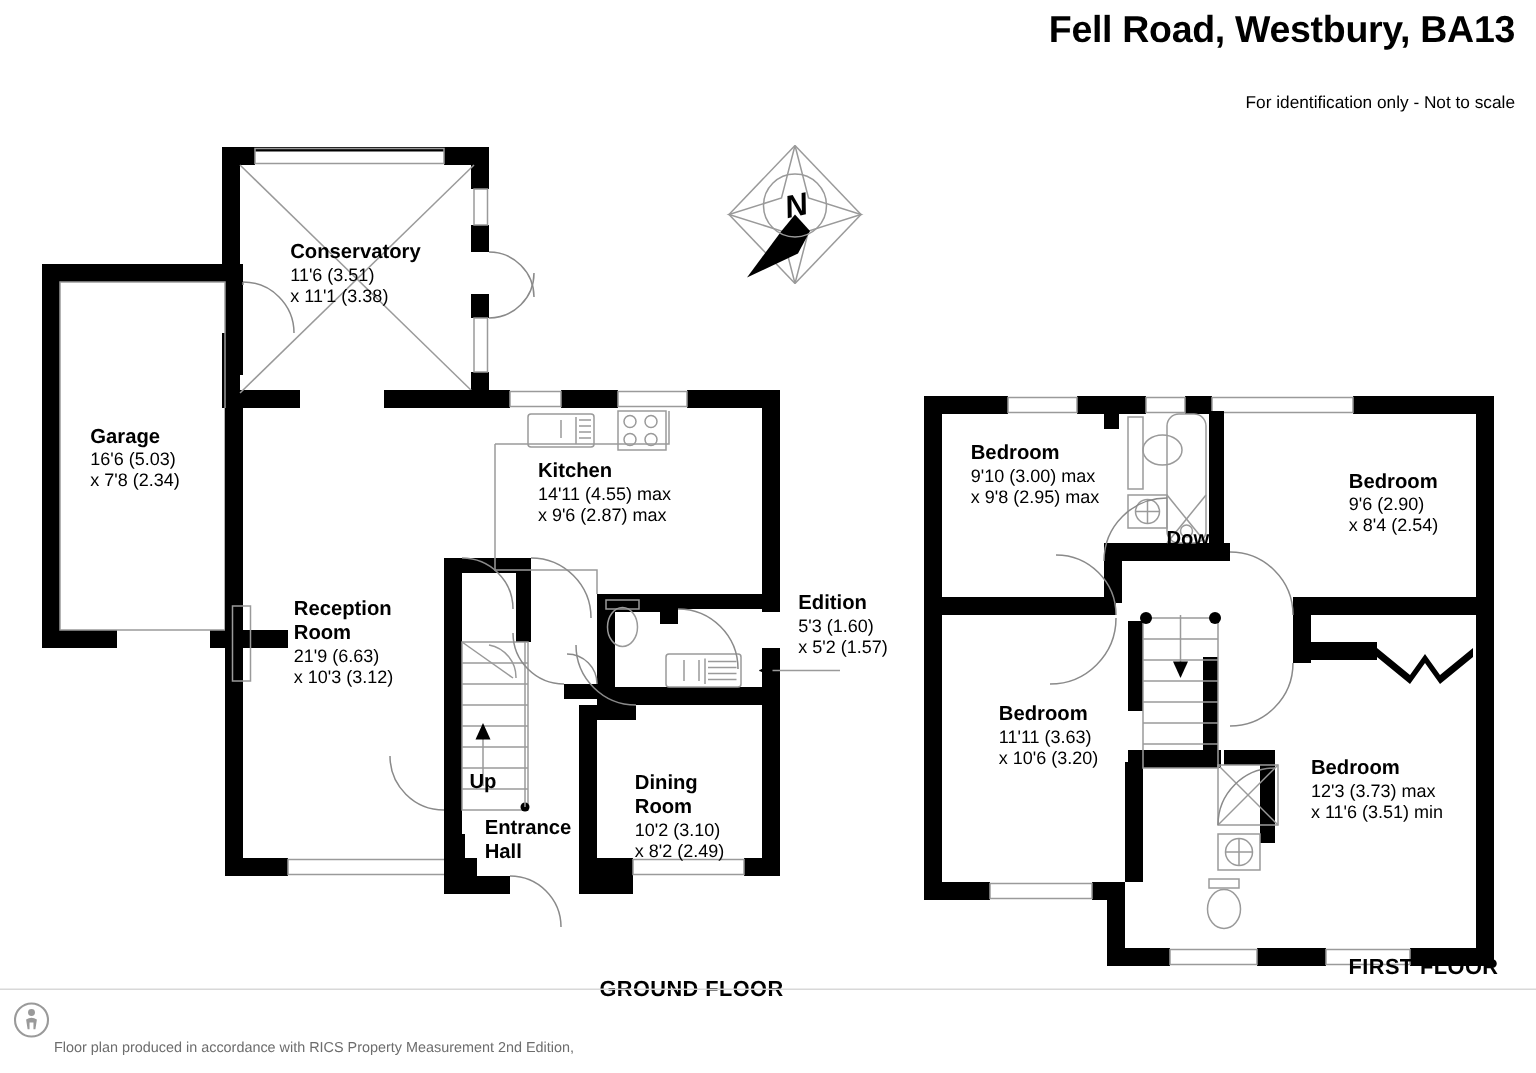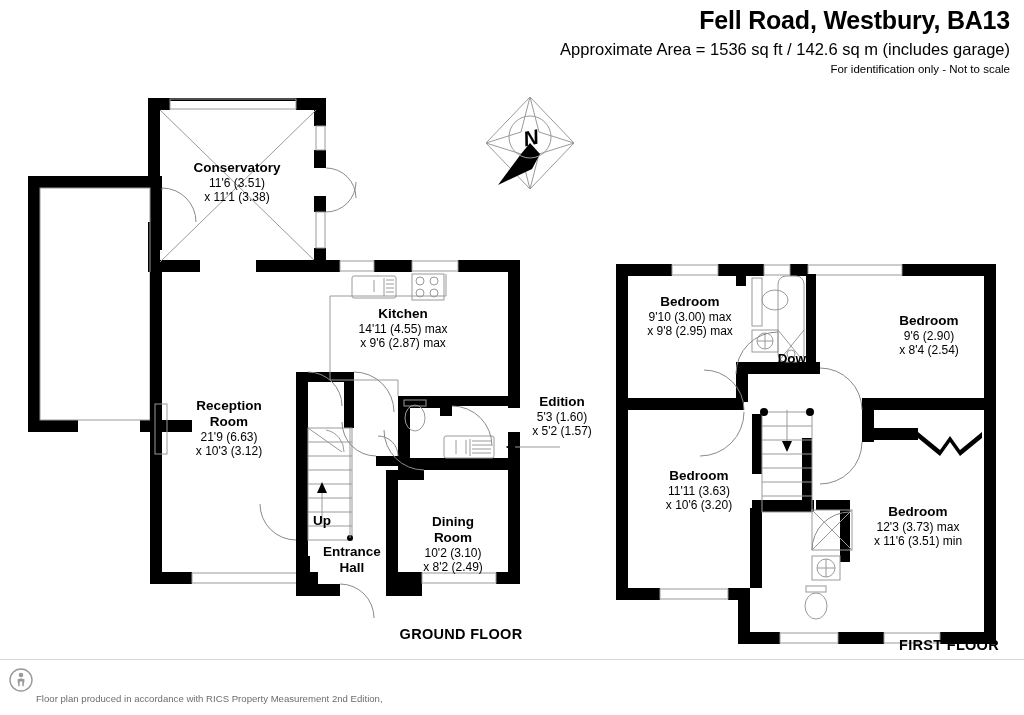--- a/index.html
+++ b/index.html
@@ -42,21 +42,21 @@
   }
   
   #plan-svg {
     position: absolute;
     left: 0; top: 0;
     width: 1024px; height: 715px;
   }
   
   .lbl {
     position: absolute;
-    text-align: center;
+    text-align: left;
     line-height: 1.18;
     white-space: nowrap;
     transform: translateX(-50%);
   }
   .lbl .rn {
     font-size: 13.5px;
     font-weight: bold;
     display: block;
   }
   .lbl .dm {
@@ -102,21 +102,20 @@
     left: 0; top: 0; width: 1024px; height: 1px;
     background: #d8d8d8;
   }
 </style>
 </head>
 <body>
 
 <div id="page">
 
   <div class="hdr" id="plan-title">Fell Road, Westbury, BA13</div>
-  <div class="hdr" id="plan-area">Approximate Area = 1536 sq ft / 142.6 sq m (includes garage)</div>
   <div class="hdr" id="plan-disclaimer">For identification only - Not to scale</div>
 
   <svg id="plan-svg" viewBox="0 0 1024 715">
     <defs>
       <style>
         .w   { fill:#000; }
         .thin{ fill:none; stroke:#9a9a9a; stroke-width:1; }
         .sw  { fill:none; stroke:#8a8a8a; stroke-width:1; }
         .st  { fill:none; stroke:#9a9a9a; stroke-width:1; }
         .arw { fill:#000; }
@@ -422,20 +421,25 @@
   </svg>
 
   <div class="dir-lbl" id="compass-letter" style="left:531px; top:126px; font-size:21px; font-style:italic; font-weight:bold; transform:translateX(-50%) rotate(-12deg);">N</div>
 
   <div class="lbl" style="left:237px; top:160px;">
     <span class="rn">Conservatory</span>
     <span class="dm">11'6 (3.51)</span>
     <span class="dm">x 11'1 (3.38)</span>
   </div>
 
+  <div class="lbl" style="left:90px; top:283px;">
+    <span class="rn">Garage</span>
+    <span class="dm">16'6 (5.03)</span>
+    <span class="dm">x 7'8 (2.34)</span>
+  </div>
 
   <div class="lbl" style="left:403px; top:306px;">
     <span class="rn">Kitchen</span>
     <span class="dm">14'11 (4.55) max</span>
     <span class="dm">x 9'6 (2.87) max</span>
   </div>
 
   <div class="lbl" style="left:229px; top:398px;">
     <span class="rn">Reception</span>
     <span class="rn">Room</span>
@@ -456,21 +460,21 @@
     <span class="dm">x 8'2 (2.49)</span>
   </div>
 
   <div class="lbl" style="left:352px; top:544px;">
     <span class="rn">Entrance</span>
     <span class="rn">Hall</span>
   </div>
 
   <div class="dir-lbl" style="left:322px; top:513px;">Up</div>
 
-  <div class="floor-cap" style="left:461px; top:626px;">GROUND FLOOR</div>
+  <div class="floor-cap" style="left:461px; top:652px;">GROUND FLOOR</div>
 
   <div class="lbl" style="left:690px; top:294px;">
     <span class="rn">Bedroom</span>
     <span class="dm">9'10 (3.00) max</span>
     <span class="dm">x 9'8 (2.95) max</span>
   </div>
 
   <div class="lbl" style="left:929px; top:313px;">
     <span class="rn">Bedroom</span>
     <span class="dm">9'6 (2.90)</span>

